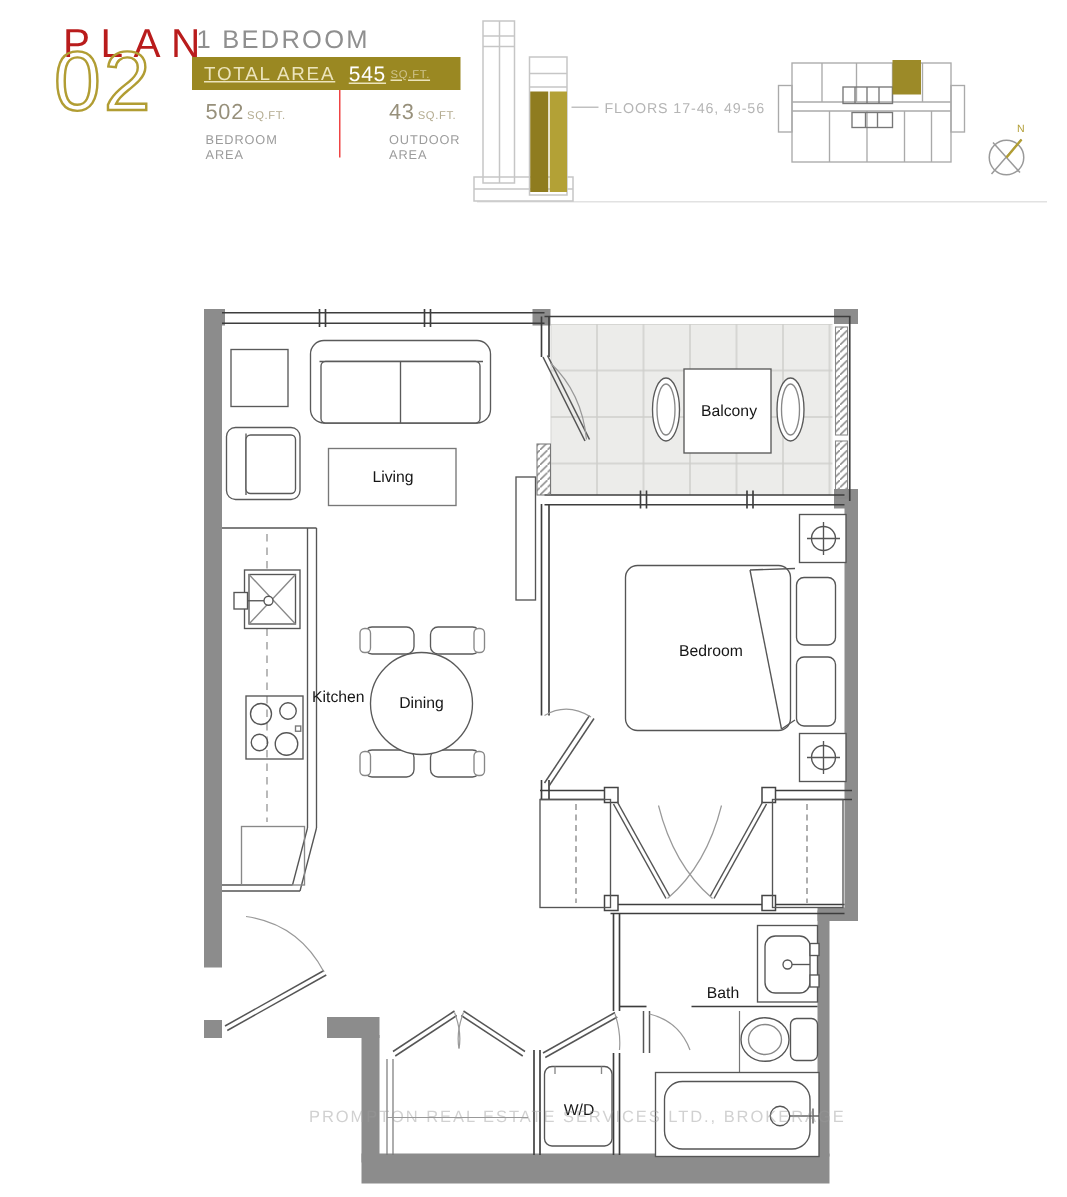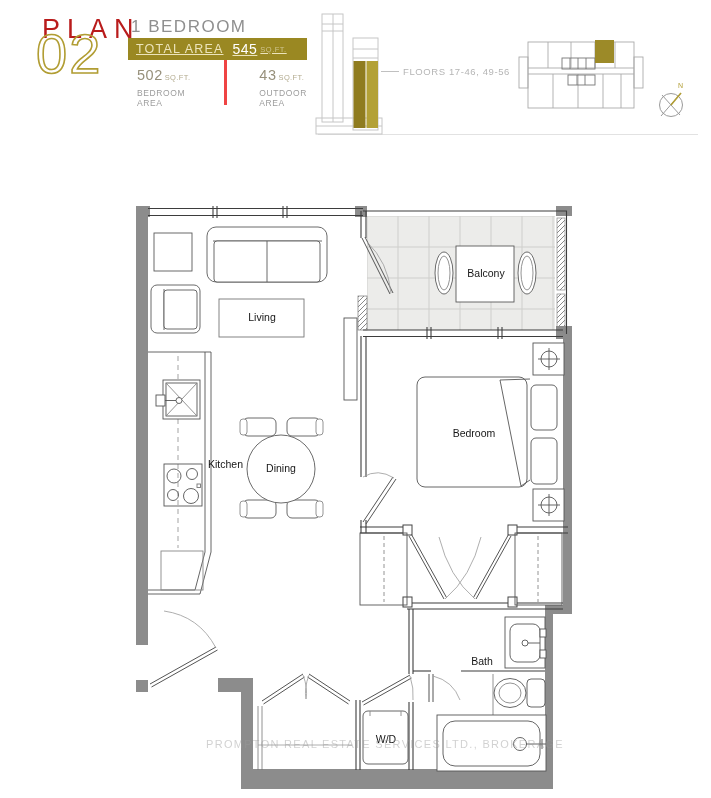--- a/index.html
+++ b/index.html
@@ -13,21 +13,21 @@
   .hdr-type{position:absolute;left:131px;top:17px;font-size:17px;letter-spacing:1.5px;
             color:#8f8f8f;}
   .gold-bar{position:absolute;left:128px;top:38px;width:179px;height:22px;
             background:#9a8822;color:#ece4bb;display:flex;align-items:center;
             padding-left:8px;box-sizing:border-box;text-decoration:underline;}
   .gold-bar .ta-label{font-size:12.5px;letter-spacing:1.2px;}
   .gold-bar .ta-value{font-size:14px;color:#ffffff;margin-left:9px;letter-spacing:.5px;}
   .gold-bar .ta-unit{font-size:7.5px;color:#cfc48e;margin-left:3px;letter-spacing:.5px;}
   .area-cells{position:absolute;left:128px;top:60px;width:179px;height:45px;display:flex;gap:27px;}
   .area-cell{width:50%;padding:6px 0 0 9px;box-sizing:border-box;}
-  .area-cell+.area-cell{border-left:3px solid #ef4444;padding-left:32px;}
+  .area-cell+.area-cell{border-left:1px solid #ef4444;padding-left:32px;}
   .ac-value{font-size:14.5px;color:#97907b;letter-spacing:.5px;}
   .ac-unit{font-size:7.5px;color:#b3ab8f;margin-left:2px;letter-spacing:.4px;}
   .ac-label{font-size:8.5px;color:#9c9c9c;letter-spacing:.6px;margin-top:4px;}
   svg{position:absolute;left:0;top:0;}
   svg text{font-family:"Liberation Sans",sans-serif;}
   .room-label{font-size:10.5px;fill:#161616;}
   .callout{font-size:9.5px;fill:#b5b5b5;letter-spacing:.6px;}
   .north{font-size:7px;fill:#b19d33;}
   .wm{font-size:11px;fill:#9a9a9a;opacity:.45;letter-spacing:1.3px;}
 </style>

